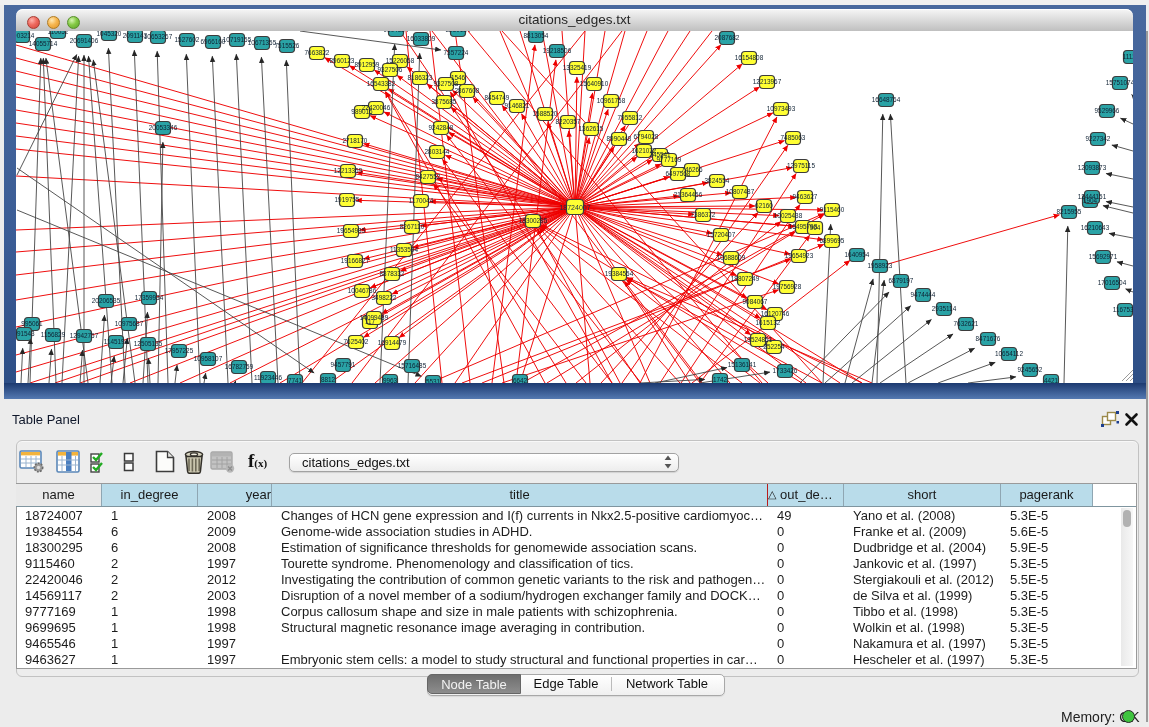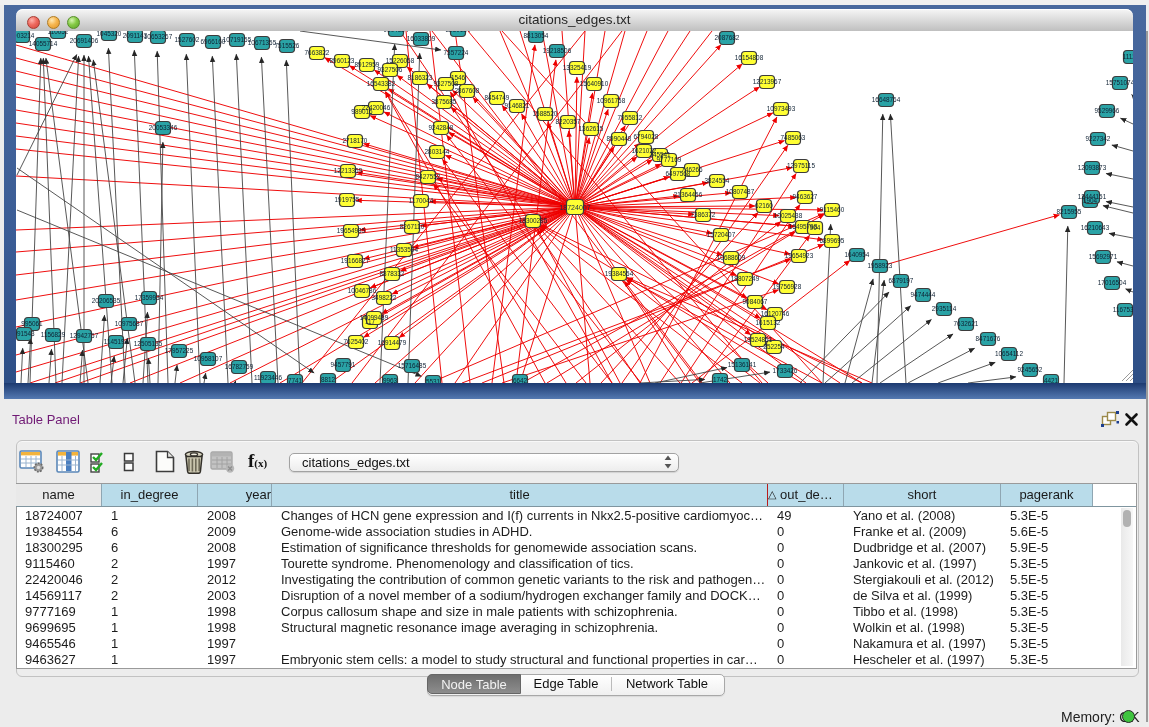--- a/index.html
+++ b/index.html
@@ -536,21 +536,21 @@
 <text x="575" y="209.5" font-size="7" fill="#18304a" text-anchor="middle" font-family="Liberation Sans, sans-serif">18724007</text>
 <line x1="1122" y1="381" x2="1133" y2="370" stroke="#9a9a9a" stroke-width="1"></line>
 <line x1="1126" y1="381" x2="1133" y2="374" stroke="#9a9a9a" stroke-width="1"></line>
 <line x1="1130" y1="381" x2="1133" y2="378" stroke="#9a9a9a" stroke-width="1"></line>
 </svg>
 
 <div class="abs" style="left:1146px;top:5px;width:3px;height:722px;background:#ededed"></div>
 <div class="abs" style="left:1145.5px;top:31px;width:2px;height:691px;background:#9b9b9b"></div>
 
 <div class="abs" style="left:0;top:399px;width:1146px;height:328px;background:#ececec"></div>
-<div class="abs" style="left:12px;top:412px;font-size:13px;color:#701a75">Table Panel</div>
+<div class="abs" style="left:12px;top:412px;font-size:13px;color:#0f172a">Table Panel</div>
 
 <svg width="18" height="17" class="abs" style="left:1101px;top:411px" viewBox="0 0 18 17">
  <rect x="1.5" y="5.5" width="8" height="8" fill="#fff" stroke="#9c8a4a" stroke-width="1.4"></rect>
  <rect x="6.5" y="1.5" width="8" height="8" fill="#fff" stroke="#9c8a4a" stroke-width="1.4"></rect>
  <rect x="0" y="13" width="3" height="3" fill="#1d3f8f"></rect>
     <rect x="15" y="0" width="3" height="3" fill="#1d3f8f"></rect>
     <rect x="15.5" y="10" width="2.5" height="2.5" fill="#1d3f8f"></rect>
 </svg>
 <svg width="15" height="15" class="abs" style="left:1124px;top:412px" viewBox="0 0 15 15">
  <path d="M2.5 2.5 L12.5 12.5 M12.5 2.5 L2.5 12.5" stroke="#111" stroke-width="2.6" stroke-linecap="round"></path>
@@ -634,21 +634,21 @@
       <div style="position:absolute;left:777px;top:0;width:66px;height:16px;line-height:16px;overflow:hidden;white-space:nowrap">0</div>
       <div style="position:absolute;left:853px;top:0;width:147px;height:16px;line-height:16px;overflow:hidden;white-space:nowrap">Franke et al. (2009)</div>
       <div style="position:absolute;left:1010px;top:0;width:82px;height:16px;line-height:16px;overflow:hidden;white-space:nowrap">5.6E-5</div>
     </div>
 <div style="position:absolute;left:0;top:540px;width:1120px;height:16px">
       <div style="position:absolute;left:25px;top:0;width:76px;height:16px;line-height:16px;overflow:hidden;white-space:nowrap">18300295</div>
       <div style="position:absolute;left:111px;top:0;width:86px;height:16px;line-height:16px;overflow:hidden;white-space:nowrap">6</div>
       <div style="position:absolute;left:207px;top:0;width:64px;height:16px;line-height:16px;overflow:hidden;white-space:nowrap">2008</div>
       <div style="position:absolute;left:281px;top:0;width:486px;height:16px;line-height:16px;overflow:hidden;white-space:nowrap">Estimation of significance thresholds for genomewide association scans.</div>
       <div style="position:absolute;left:777px;top:0;width:66px;height:16px;line-height:16px;overflow:hidden;white-space:nowrap">0</div>
-      <div style="position:absolute;left:853px;top:0;width:147px;height:16px;line-height:16px;overflow:hidden;white-space:nowrap">Dudbridge et al. (2007)</div>
+      <div style="position:absolute;left:853px;top:0;width:147px;height:16px;line-height:16px;overflow:hidden;white-space:nowrap">Dudbridge et al. (2004)</div>
       <div style="position:absolute;left:1010px;top:0;width:82px;height:16px;line-height:16px;overflow:hidden;white-space:nowrap">5.9E-5</div>
     </div>
 <div style="position:absolute;left:0;top:556px;width:1120px;height:16px">
       <div style="position:absolute;left:25px;top:0;width:76px;height:16px;line-height:16px;overflow:hidden;white-space:nowrap">9115460</div>
       <div style="position:absolute;left:111px;top:0;width:86px;height:16px;line-height:16px;overflow:hidden;white-space:nowrap">2</div>
       <div style="position:absolute;left:207px;top:0;width:64px;height:16px;line-height:16px;overflow:hidden;white-space:nowrap">1997</div>
       <div style="position:absolute;left:281px;top:0;width:486px;height:16px;line-height:16px;overflow:hidden;white-space:nowrap">Tourette syndrome. Phenomenology and classification of tics.</div>
       <div style="position:absolute;left:777px;top:0;width:66px;height:16px;line-height:16px;overflow:hidden;white-space:nowrap">0</div>
       <div style="position:absolute;left:853px;top:0;width:147px;height:16px;line-height:16px;overflow:hidden;white-space:nowrap">Jankovic et al. (1997)</div>
       <div style="position:absolute;left:1010px;top:0;width:82px;height:16px;line-height:16px;overflow:hidden;white-space:nowrap">5.3E-5</div>
@@ -677,21 +677,21 @@
       <div style="position:absolute;left:207px;top:0;width:64px;height:16px;line-height:16px;overflow:hidden;white-space:nowrap">1998</div>
       <div style="position:absolute;left:281px;top:0;width:486px;height:16px;line-height:16px;overflow:hidden;white-space:nowrap">Corpus callosum shape and size in male patients with schizophrenia.</div>
       <div style="position:absolute;left:777px;top:0;width:66px;height:16px;line-height:16px;overflow:hidden;white-space:nowrap">0</div>
       <div style="position:absolute;left:853px;top:0;width:147px;height:16px;line-height:16px;overflow:hidden;white-space:nowrap">Tibbo et al. (1998)</div>
       <div style="position:absolute;left:1010px;top:0;width:82px;height:16px;line-height:16px;overflow:hidden;white-space:nowrap">5.3E-5</div>
     </div>
 <div style="position:absolute;left:0;top:620px;width:1120px;height:16px">
       <div style="position:absolute;left:25px;top:0;width:76px;height:16px;line-height:16px;overflow:hidden;white-space:nowrap">9699695</div>
       <div style="position:absolute;left:111px;top:0;width:86px;height:16px;line-height:16px;overflow:hidden;white-space:nowrap">1</div>
       <div style="position:absolute;left:207px;top:0;width:64px;height:16px;line-height:16px;overflow:hidden;white-space:nowrap">1998</div>
-      <div style="position:absolute;left:281px;top:0;width:486px;height:16px;line-height:16px;overflow:hidden;white-space:nowrap">Structural magnetic resonance image averaging in schizophrenia.</div>
+      <div style="position:absolute;left:281px;top:0;width:486px;height:16px;line-height:16px;overflow:hidden;white-space:nowrap">Structural magnetic resonance image averaging in contribution.</div>
       <div style="position:absolute;left:777px;top:0;width:66px;height:16px;line-height:16px;overflow:hidden;white-space:nowrap">0</div>
       <div style="position:absolute;left:853px;top:0;width:147px;height:16px;line-height:16px;overflow:hidden;white-space:nowrap">Wolkin et al. (1998)</div>
       <div style="position:absolute;left:1010px;top:0;width:82px;height:16px;line-height:16px;overflow:hidden;white-space:nowrap">5.3E-5</div>
     </div>
 <div style="position:absolute;left:0;top:636px;width:1120px;height:16px">
       <div style="position:absolute;left:25px;top:0;width:76px;height:16px;line-height:16px;overflow:hidden;white-space:nowrap">9465546</div>
       <div style="position:absolute;left:111px;top:0;width:86px;height:16px;line-height:16px;overflow:hidden;white-space:nowrap">1</div>
       <div style="position:absolute;left:207px;top:0;width:64px;height:16px;line-height:16px;overflow:hidden;white-space:nowrap">1997</div>
       <div style="position:absolute;left:777px;top:0;width:66px;height:16px;line-height:16px;overflow:hidden;white-space:nowrap">0</div>
       <div style="position:absolute;left:853px;top:0;width:147px;height:16px;line-height:16px;overflow:hidden;white-space:nowrap">Nakamura et al. (1997)</div>

